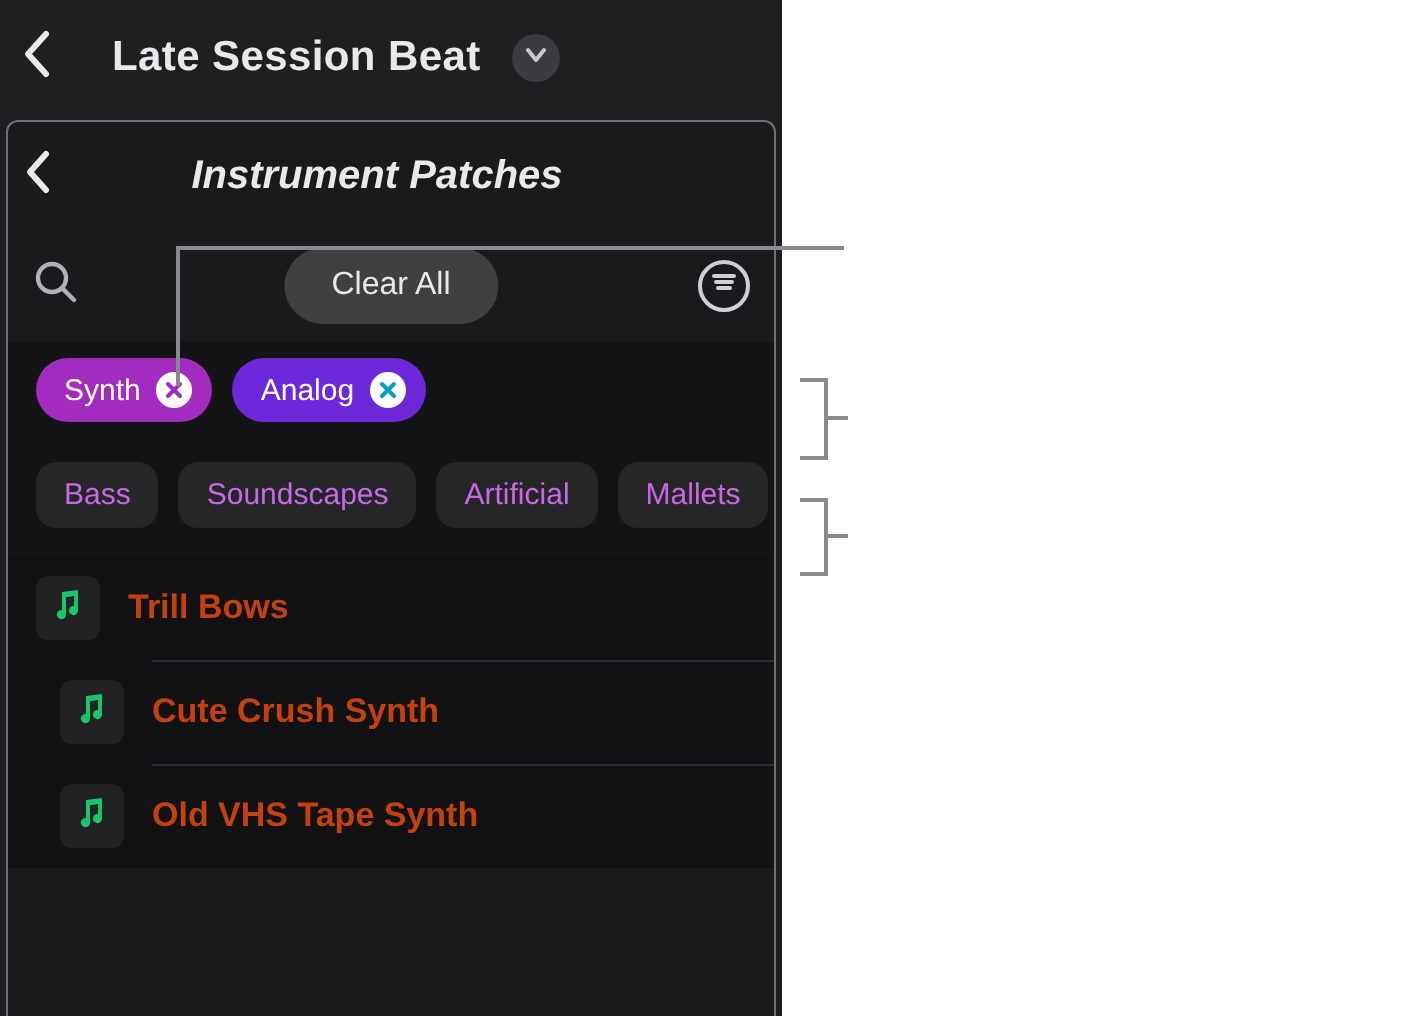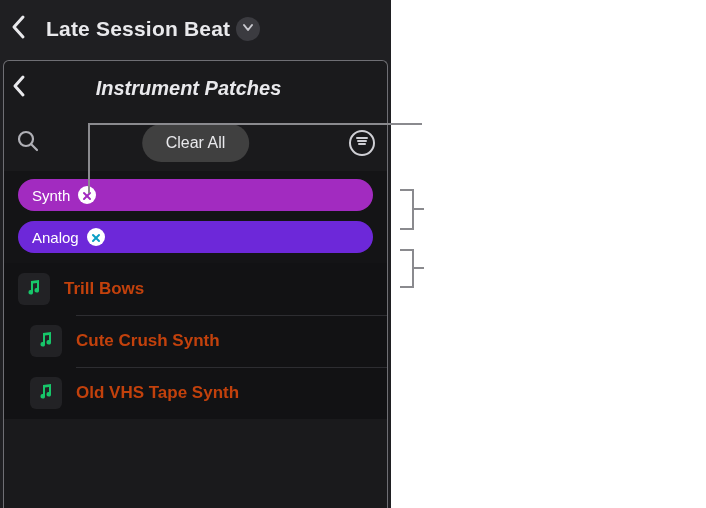--- a/index.html
+++ b/index.html
@@ -5,20 +5,21 @@
   * { box-sizing: border-box; margin: 0; padding: 0; }
   html, body { width: 706px; height: 508px; background: #fff; font-family: -apple-system, BlinkMacSystemFont, "Segoe UI", Helvetica, Arial, sans-serif; overflow: hidden; }
   .device {
     position: absolute; left: 0; top: 0; width: 391px; height: 508px;
     background: #1f1f22;
     color: #e9e9ec;
   }
   
   .titlebar {
     display: flex; align-items: center; height: 58px; padding: 0 10px;
+    gap: 10px;
   }
   .titlebar .back svg { stroke: #e9e9ec; }
   .titlebar .title {
     font-size: 21px; font-weight: 600; letter-spacing: 0.2px;
     margin-left: 18px;
   }
   .titlebar .dd {
     width: 24px; height: 24px; border-radius: 12px;
     background: #3b3b40; display: flex; align-items: center; justify-content: center;
     margin-left: 6px;
@@ -52,21 +53,20 @@
   }
   .toolbar .filters {
     margin-left: auto;
     width: 26px; height: 26px; border: 2px solid #cfcfd4; border-radius: 50%;
     display: flex; align-items: center; justify-content: center;
   }
   .toolbar .filters svg { stroke: #cfcfd4; }
   .chips-row {
     display: flex; gap: 10px; padding: 8px 14px 10px 14px;
     background: #141416;
-    flex-direction: column;
   }
   .chip {
     display: inline-flex; align-items: center; gap: 8px;
     padding: 7px 10px 7px 14px; border-radius: 18px;
     font-size: 15px; font-weight: 500; color: #fff;
     cursor: pointer;
   }
   .chip.purple { background: #a22bc0; }
   .chip.teal   { background: #6d28d9; }
   .chip .x {
@@ -191,20 +191,27 @@
         <span>Analog</span>
         <span class="x">
           <span><svg width="10" height="10" viewBox="0 0 10 10" fill="none" stroke-width="2" stroke-linecap="round">
                 <line x1="2" y1="2" x2="8" y2="8"></line>
                 <line x1="8" y1="2" x2="2" y2="8"></line>
               </svg></span>
         </span>
       </span>
     </div>
 
+    <div class="sugg-row">
+      <span class="sugg">Bass</span>
+      <span class="sugg">Soundscapes</span>
+      <span class="sugg">Artificial</span>
+      <span class="sugg">Mallets</span>
+
+    </div>
 
     <div class="list">
       <div class="row">
         <span class="thumb">
           <span><svg width="18" height="18" viewBox="0 0 18 18">
                 <path d="M6 3 L14 2 V12 A2.3 2.3 0 1 1 12 10 V5 L8 5.6 V14 A2.3 2.3 0 1 1 6 12 Z"></path>
               </svg></span>
         </span>
         <span class="name">Trill Bows</span>
       </div>

